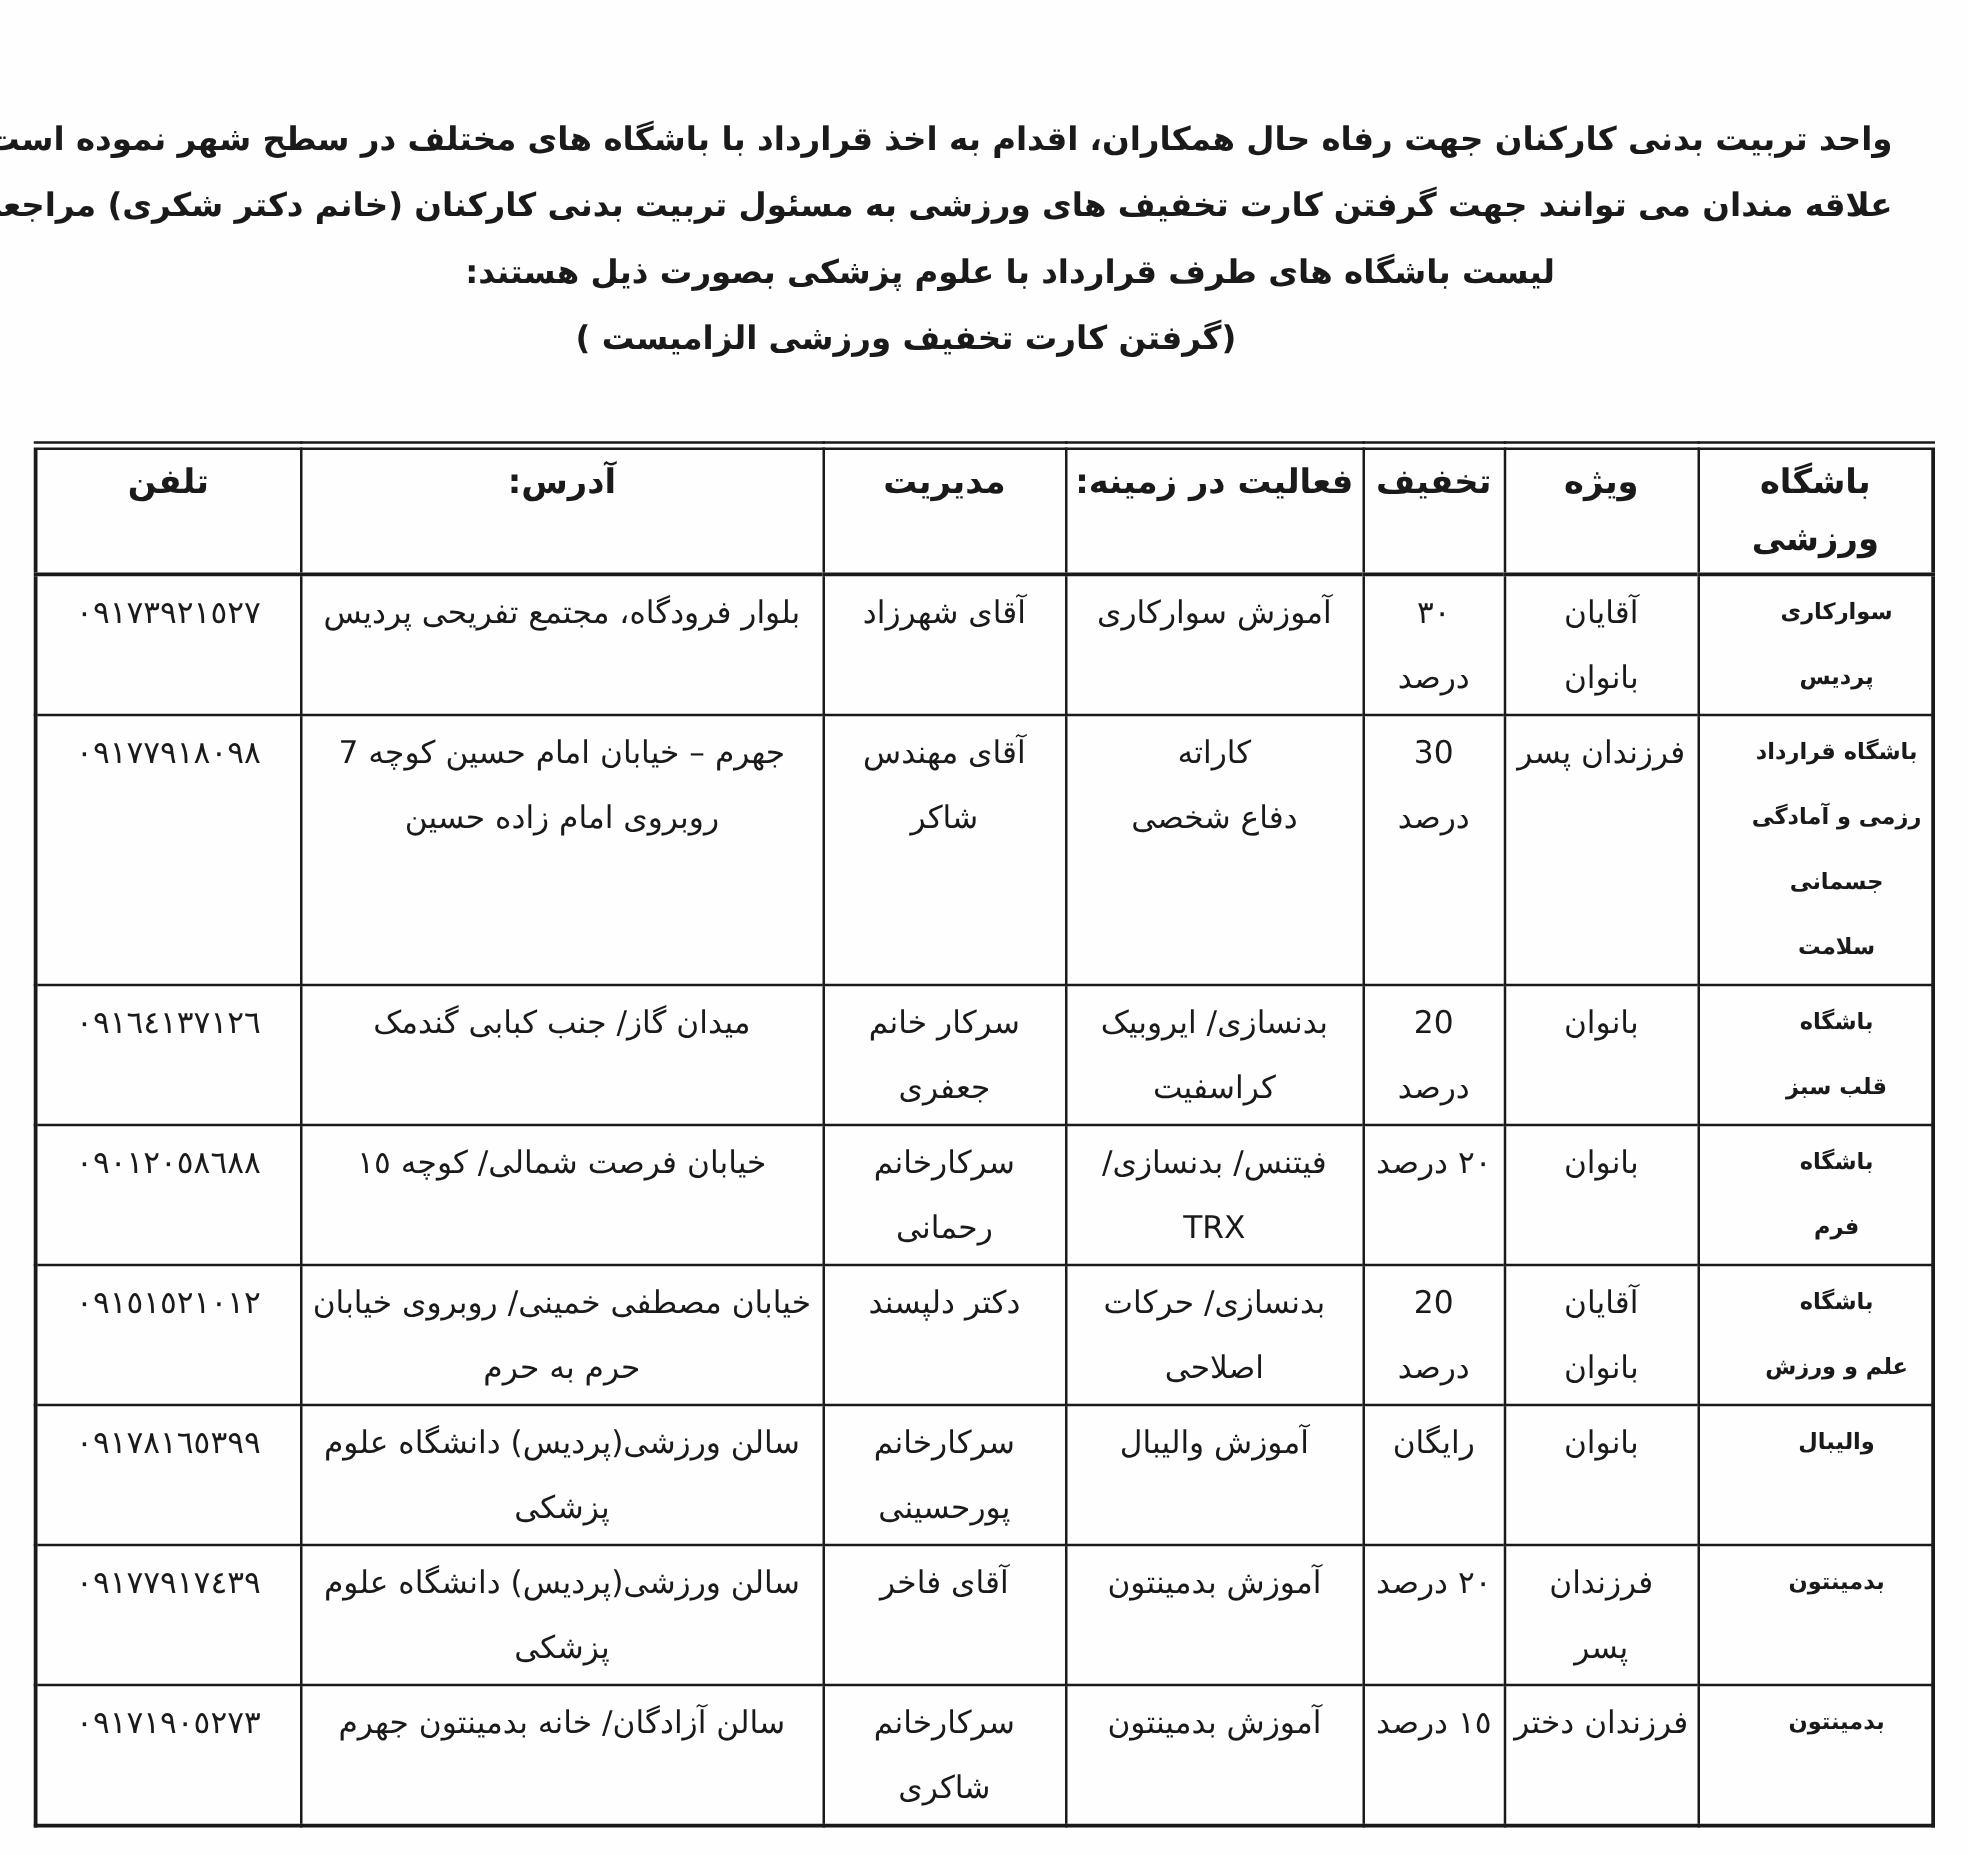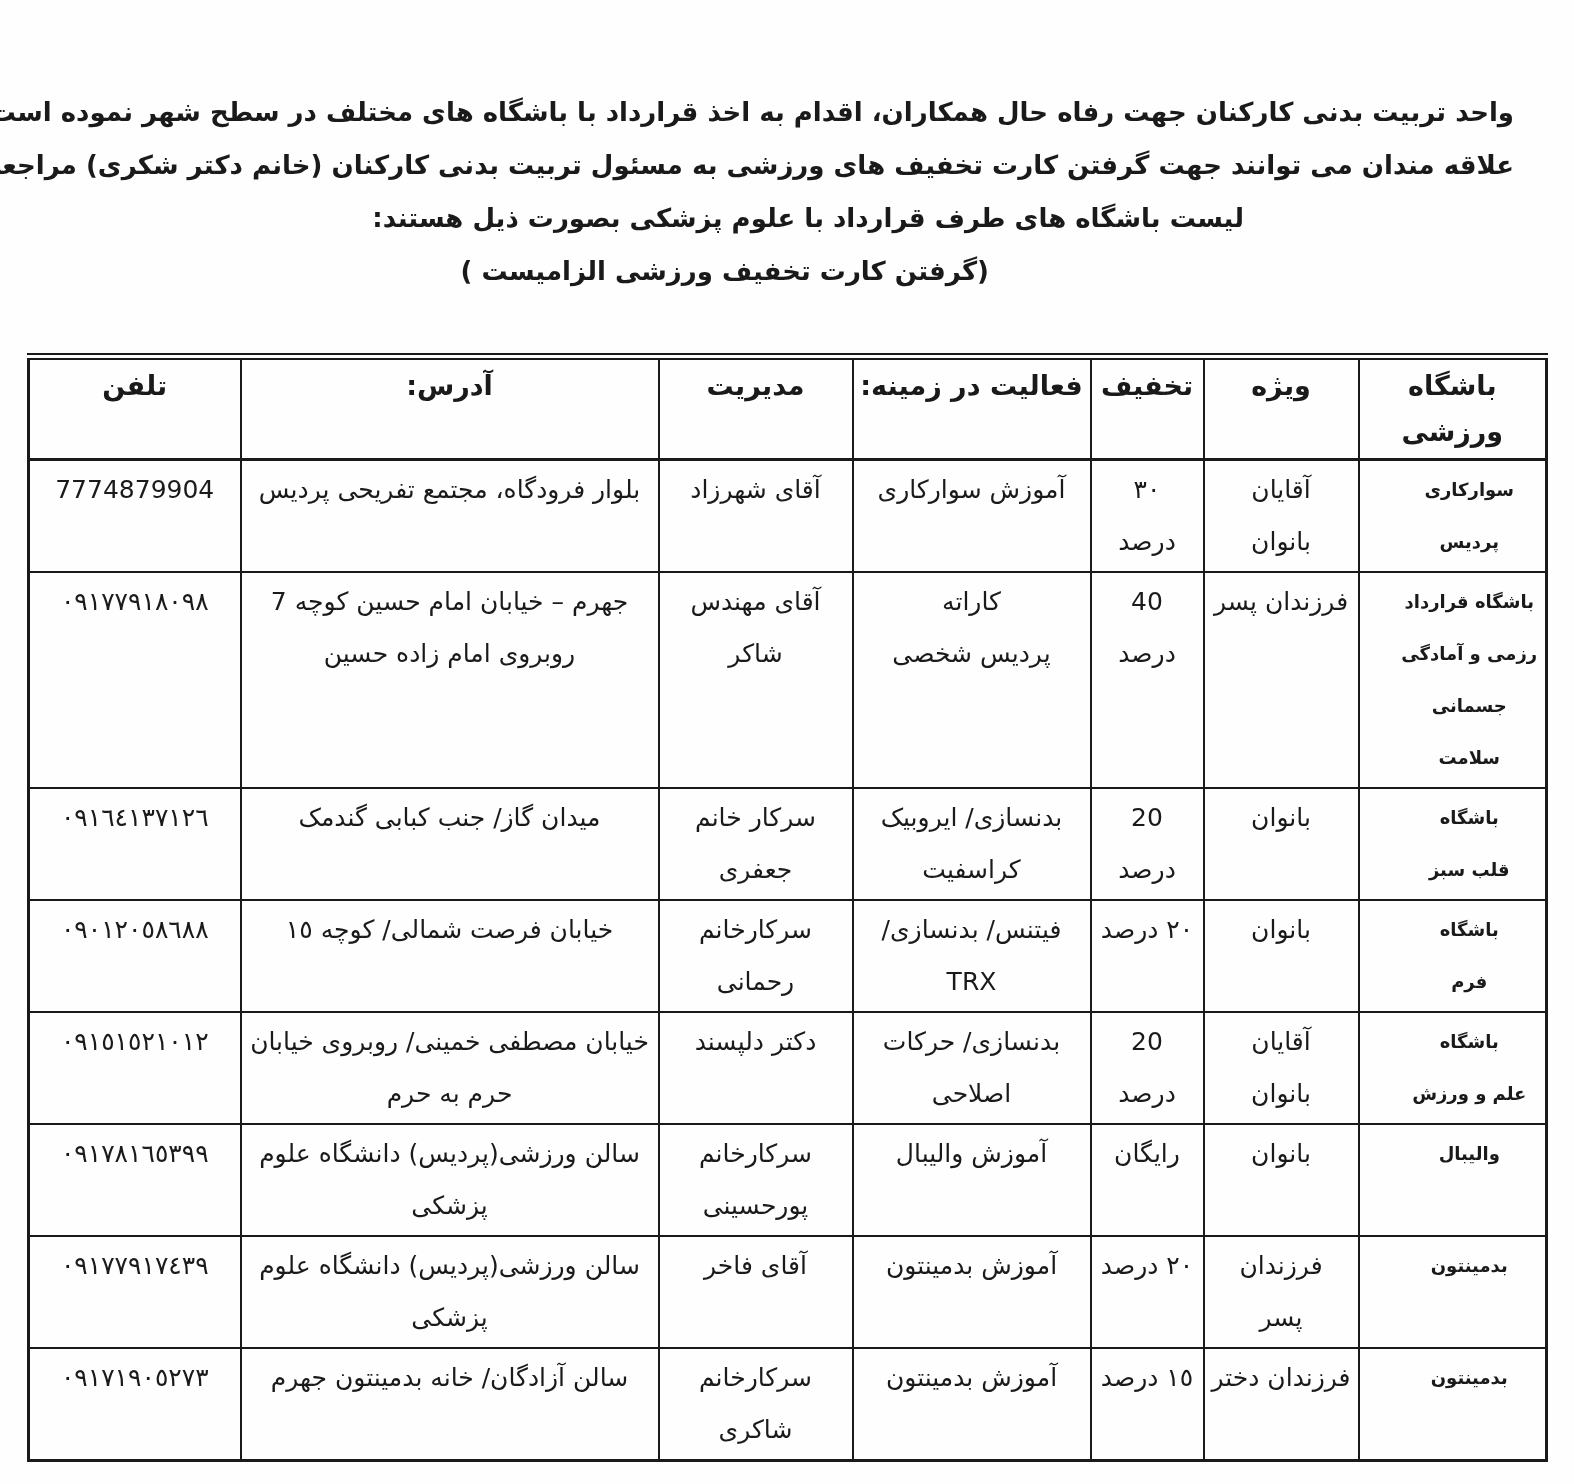--- a/index.html
+++ b/index.html
@@ -102,31 +102,31 @@
       <tr style="height:105px;">
         <td class="club">سوارکاری
 پردیس</td>
         <td>آقایان
 بانوان</td>
         <td>٣٠
 درصد</td>
         <td>آموزش سوارکاری</td>
         <td>آقای شهرزاد</td>
         <td>بلوار فرودگاه، مجتمع تفریحی پردیس</td>
-        <td>7774879904</td>
+        <td>٠٩١٧٣٩٢١٥٢٧</td>
       </tr>
       <tr style="height:158px;">
         <td class="club">باشگاه قرارداد
 رزمی و آمادگی
 جسمانی سلامت</td>
         <td>فرزندان پسر</td>
-        <td>40
+        <td>30
 درصد</td>
         <td>کاراته
-پردیس شخصی</td>
+دفاع شخصی</td>
         <td>آقای مهندس
 شاکر</td>
         <td>جهرم – خیابان امام حسین کوچه 7
 روبروی امام زاده حسین</td>
         <td>٠٩١٧٧٩١٨٠٩٨</td>
       </tr>
       <tr style="height:112px;">
         <td class="club">باشگاه
 قلب سبز</td>
         <td>بانوان</td>

